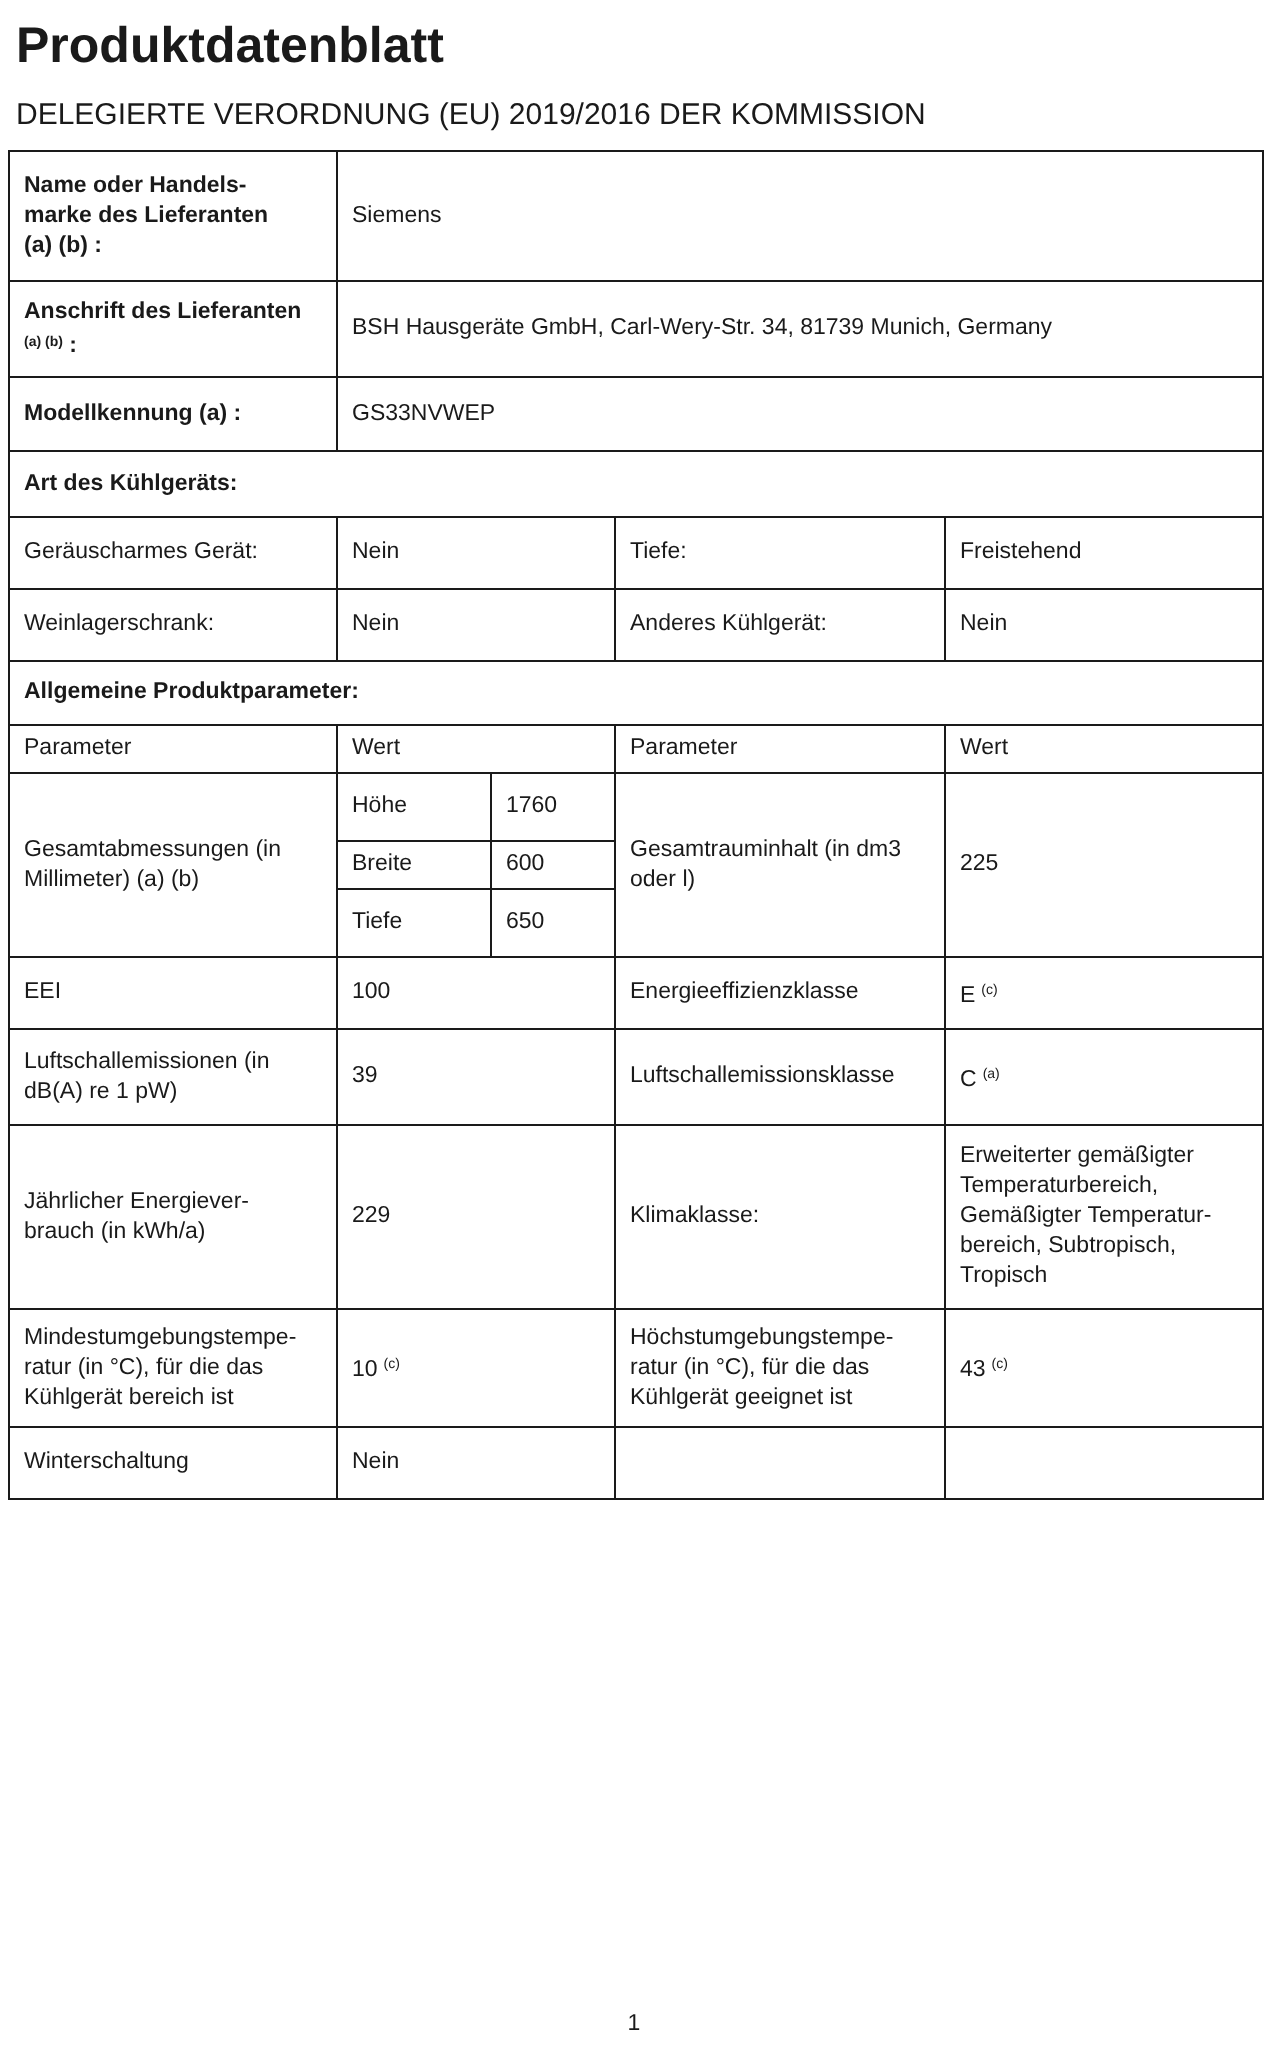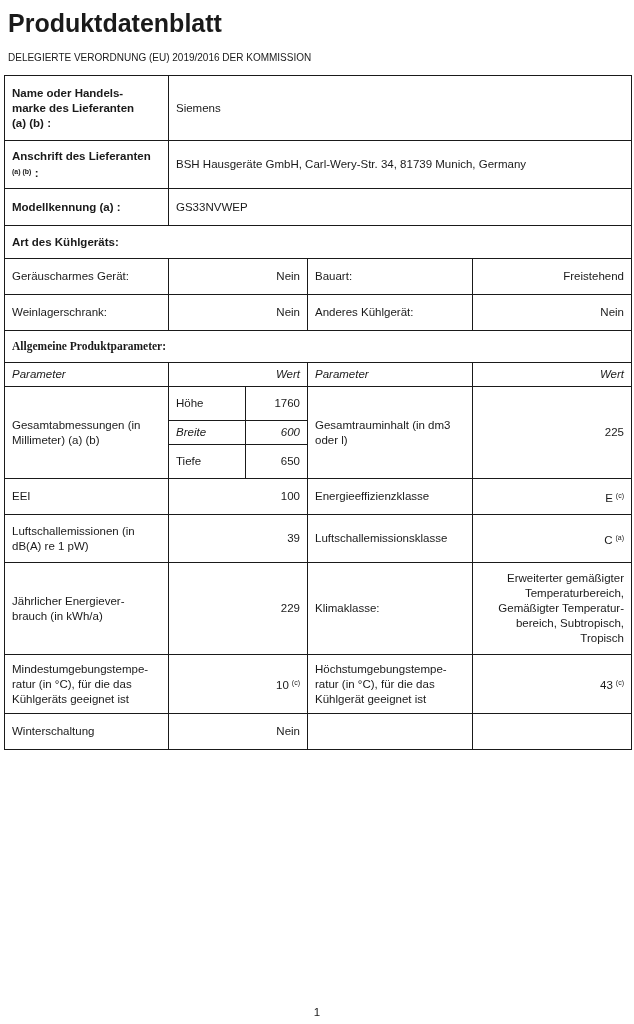--- a/index.html
+++ b/index.html
@@ -11,48 +11,48 @@
     font-family: "Liberation Sans", sans-serif;
     position: relative;
     overflow: hidden;
   }
   .title {
     position: absolute; left: 8px; top: 11px;
     font-size: 25px; font-weight: 700; line-height: 25px;
   }
   .subtitle {
     position: absolute; left: 8px; top: 51px;
-    font-size: 10px; line-height: 14px;
+    font-size: 15px; line-height: 14px;
   }
   table.sheet {
     position: absolute; left: 4px; top: 75px;
     width: 627px;
     border-collapse: collapse;
     table-layout: fixed;
   }
   table.sheet td {
     border: 1.5px solid #1a1a1a;
     padding: 3px 7px;
     font-size: 11.5px;
     line-height: 15px;
     vertical-align: middle;
     overflow: hidden;
   }
   .bold   { font-weight: 700; }
-  .center { text-align: right; }
+  .center { text-align: left; }
   .pre    { white-space: pre-line; }
   sup.fn, .tinysup {
     font-size: 7px;
     font-weight: inherit;
   }
   sup.fn { vertical-align: 4px; padding-left: 3px; }
   .tinysup { vertical-align: 3px; }
   tr.h65 { height: 65px; } tr.h48 { height: 48px; } tr.h37 { height: 37px; }
-  tr.h33 { height: 33px; padding-left: 36px; } tr.h36 { height: 36px; } tr.h32 { height: 32px; font-family: Liberation Serif, serif; }
-  tr.h35 { height: 24px; font-style: italic; } tr.h34 { height: 34px; } tr.h92 { height: 92px; }
+  tr.h33 { height: 33px; padding-left: 36px; } tr.h36 { height: 36px; } tr.h32 { height: 32px; }
+  tr.h35 { height: 24px; } tr.h34 { height: 34px; } tr.h92 { height: 92px; }
   tr.h59 { height: 59px; }
   .footer-page {
     position: absolute; top: 1005px; left: 0; width: 634px;
     text-align: center; font-size: 11.5px; line-height: 14px;
   }
   .footer-date {
     position: absolute; top: 1055px; right: 5px;
     font-size: 11.5px; line-height: 14px;
   }
 </style>
@@ -92,21 +92,21 @@
     <td colspan="4">GS33NVWEP</td>
   </tr>
 
   <tr class="h33">
     <td class="bold" colspan="5">Art des Kühlgeräts:</td>
   </tr>
 
   <tr class="h36">
     <td>Geräuscharmes Gerät:</td>
     <td class="center" colspan="2">Nein</td>
-    <td>Bauart:</td>
+    <td>Tiefe:</td>
     <td class="center">Freistehend</td>
   </tr>
   <tr class="h36">
     <td>Weinlagerschrank:</td>
     <td class="center" colspan="2">Nein</td>
     <td>Anderes Kühlgerät:</td>
     <td class="center">Nein</td>
   </tr>
 
   <tr class="h32">
@@ -161,21 +161,21 @@
     <td class="center pre">Erweiterter gemäßigter
 Temperaturbereich,
 Gemäßigter Temperatur-
 bereich, Subtropisch,
 Tropisch</td>
   </tr>
 
   <tr class="h59">
     <td class="pre">Mindestumgebungstempe-
 ratur (in °C), für die das
-Kühlgeräts geeignet ist</td>
+Kühlgerät bereich ist</td>
     <td class="center" colspan="2"><span>10</span><sup class="fn">(c)</sup></td>
     <td class="pre">Höchstumgebungstempe-
 ratur (in °C), für die das
 Kühlgerät geeignet ist</td>
     <td class="center"><span>43</span><sup class="fn">(c)</sup></td>
   </tr>
 
   <tr class="h36">
     <td>Winterschaltung</td>
     <td class="center" colspan="2">Nein</td>

